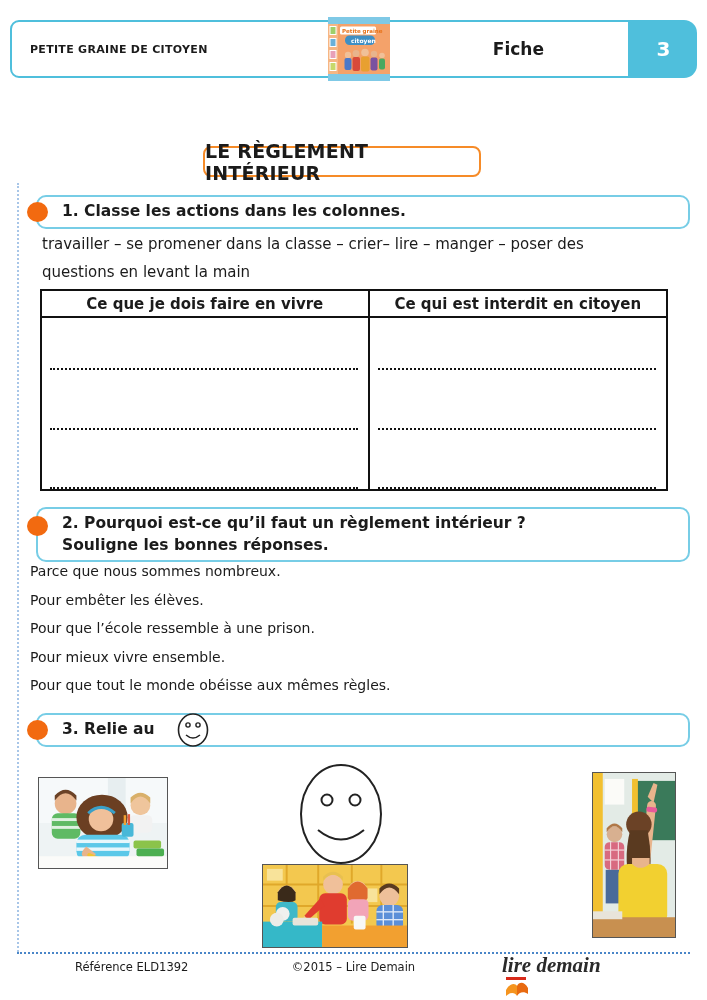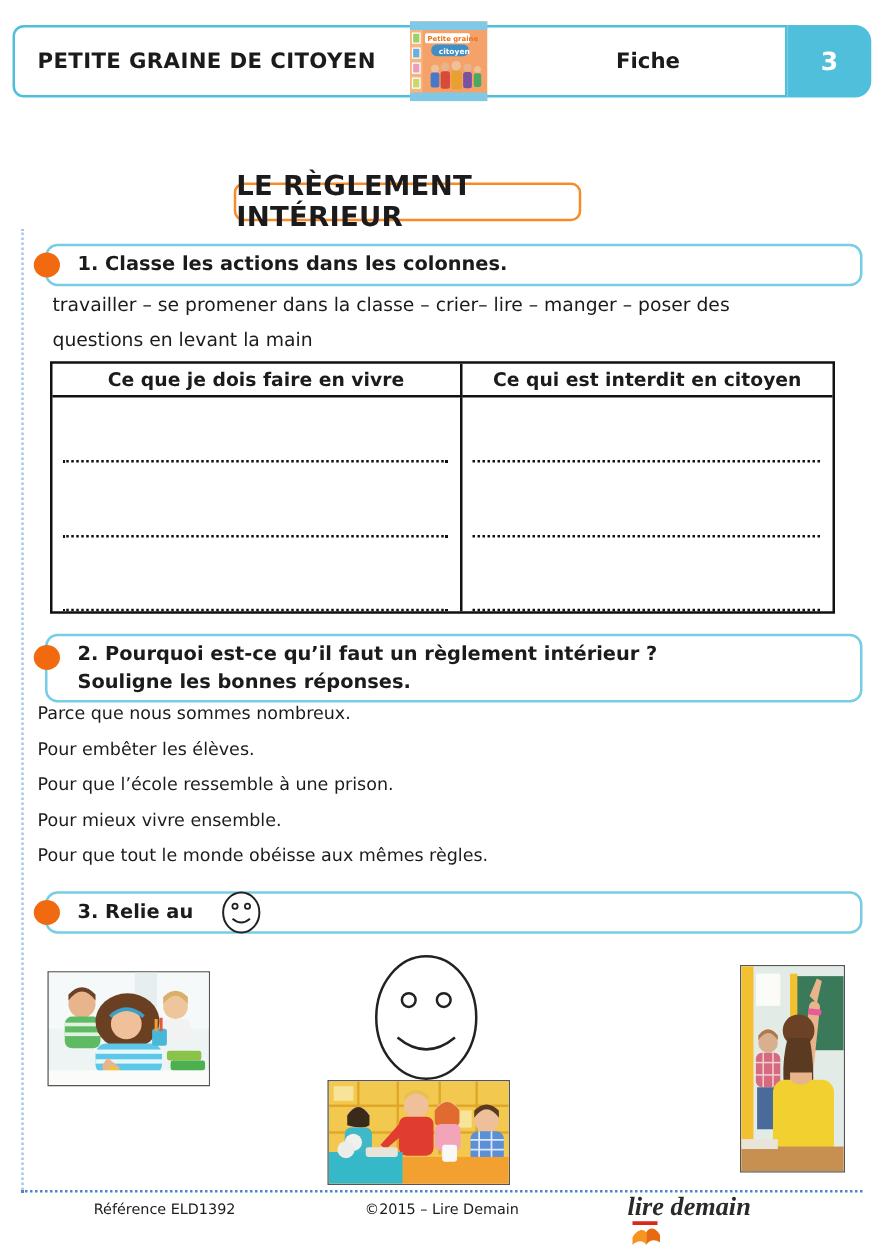--- a/index.html
+++ b/index.html
@@ -4,43 +4,43 @@
 <style>
   html,body{margin:0;padding:0;background:#ffffff;}
   .page{position:relative;width:707px;height:1000px;background:#ffffff;overflow:hidden;
         font-family:"DejaVu Sans", sans-serif;color:#1b1b1b;}
 
   
   .header-wrap{position:absolute;left:10px;top:20px;width:687px;height:58px;}
   .header-box{position:absolute;left:0;top:0;width:620px;height:58px;background:#fff;
               border:2.5px solid #4FBFDC;border-radius:9px 0 0 9px;box-sizing:border-box;}
   .header-title{position:absolute;left:18px;top:50%;transform:translateY(-50%);
-                font-size:17px;font-weight:bold;letter-spacing:.3px;white-space:nowrap;}
+                font-size:11px;font-weight:bold;letter-spacing:.3px;white-space:nowrap;}
   .fiche-label{position:absolute;right:84px;top:50%;transform:translateY(-50%);
                font-size:17px;font-weight:bold;}
   .fiche-num{position:absolute;left:620px;top:0;width:67px;height:58px;background:#4FBFDC;
              border-radius:0 13px 13px 0;color:#fff;font-size:20px;font-weight:bold;
              display:flex;align-items:center;justify-content:center;}
   .book-cover{position:absolute;left:318px;top:-3px;width:62px;height:64px;}
   .book-cover svg{display:block;width:100%;height:100%;}
   .bc-txt1{font-size:5.5px;font-weight:bold;fill:#e8731a;}
   .bc-txt2{font-size:6px;font-weight:bold;fill:#ffffff;}
 
   
   .identity{position:absolute;left:0;top:111px;width:707px;height:22px;}
   .id-group{position:absolute;top:0;white-space:nowrap;font-size:15px;font-weight:bold;}
   .g-nom{left:38px;} .g-prenom{left:252px;} .g-date{left:488px;}
   .blank{display:inline-block;border-bottom:1.8px solid #111;height:13px;vertical-align:baseline;}
   .b1{width:118px;} .b2{width:138px;} .b3{width:125px;}
 
   
-  .title-box{position:absolute;left:187px;top:146px;width:278px;height:31px;background:#fff;
+  .title-box{position:absolute;left:203px;top:146px;width:278px;height:31px;background:#fff;
              border:2.5px solid #F68B28;border-radius:8px;box-sizing:border-box;
              display:flex;align-items:center;justify-content:center;
-             font-size:22px;font-weight:bold;letter-spacing:.2px;}
+             font-size:19px;font-weight:bold;letter-spacing:.2px;}
 
   
   .v-guide{position:absolute;left:17px;top:183px;height:769px;width:0;border-left:2px dotted #A8C6E8;}
   .h-guide{position:absolute;left:17px;top:952px;width:673px;height:0;border-top:2px dotted #4A86C8;}
 
   
   .exo{position:absolute;left:36px;width:654px;background:#fff;border:2px solid #77CDE6;
        border-radius:10px;box-sizing:border-box;padding:4px 10px 4px 24px;
        font-size:15.5px;font-weight:bold;line-height:1.4;}
   .bullet{position:absolute;left:-11px;width:21px;height:20px;background:#F26A10;border-radius:50%;}

